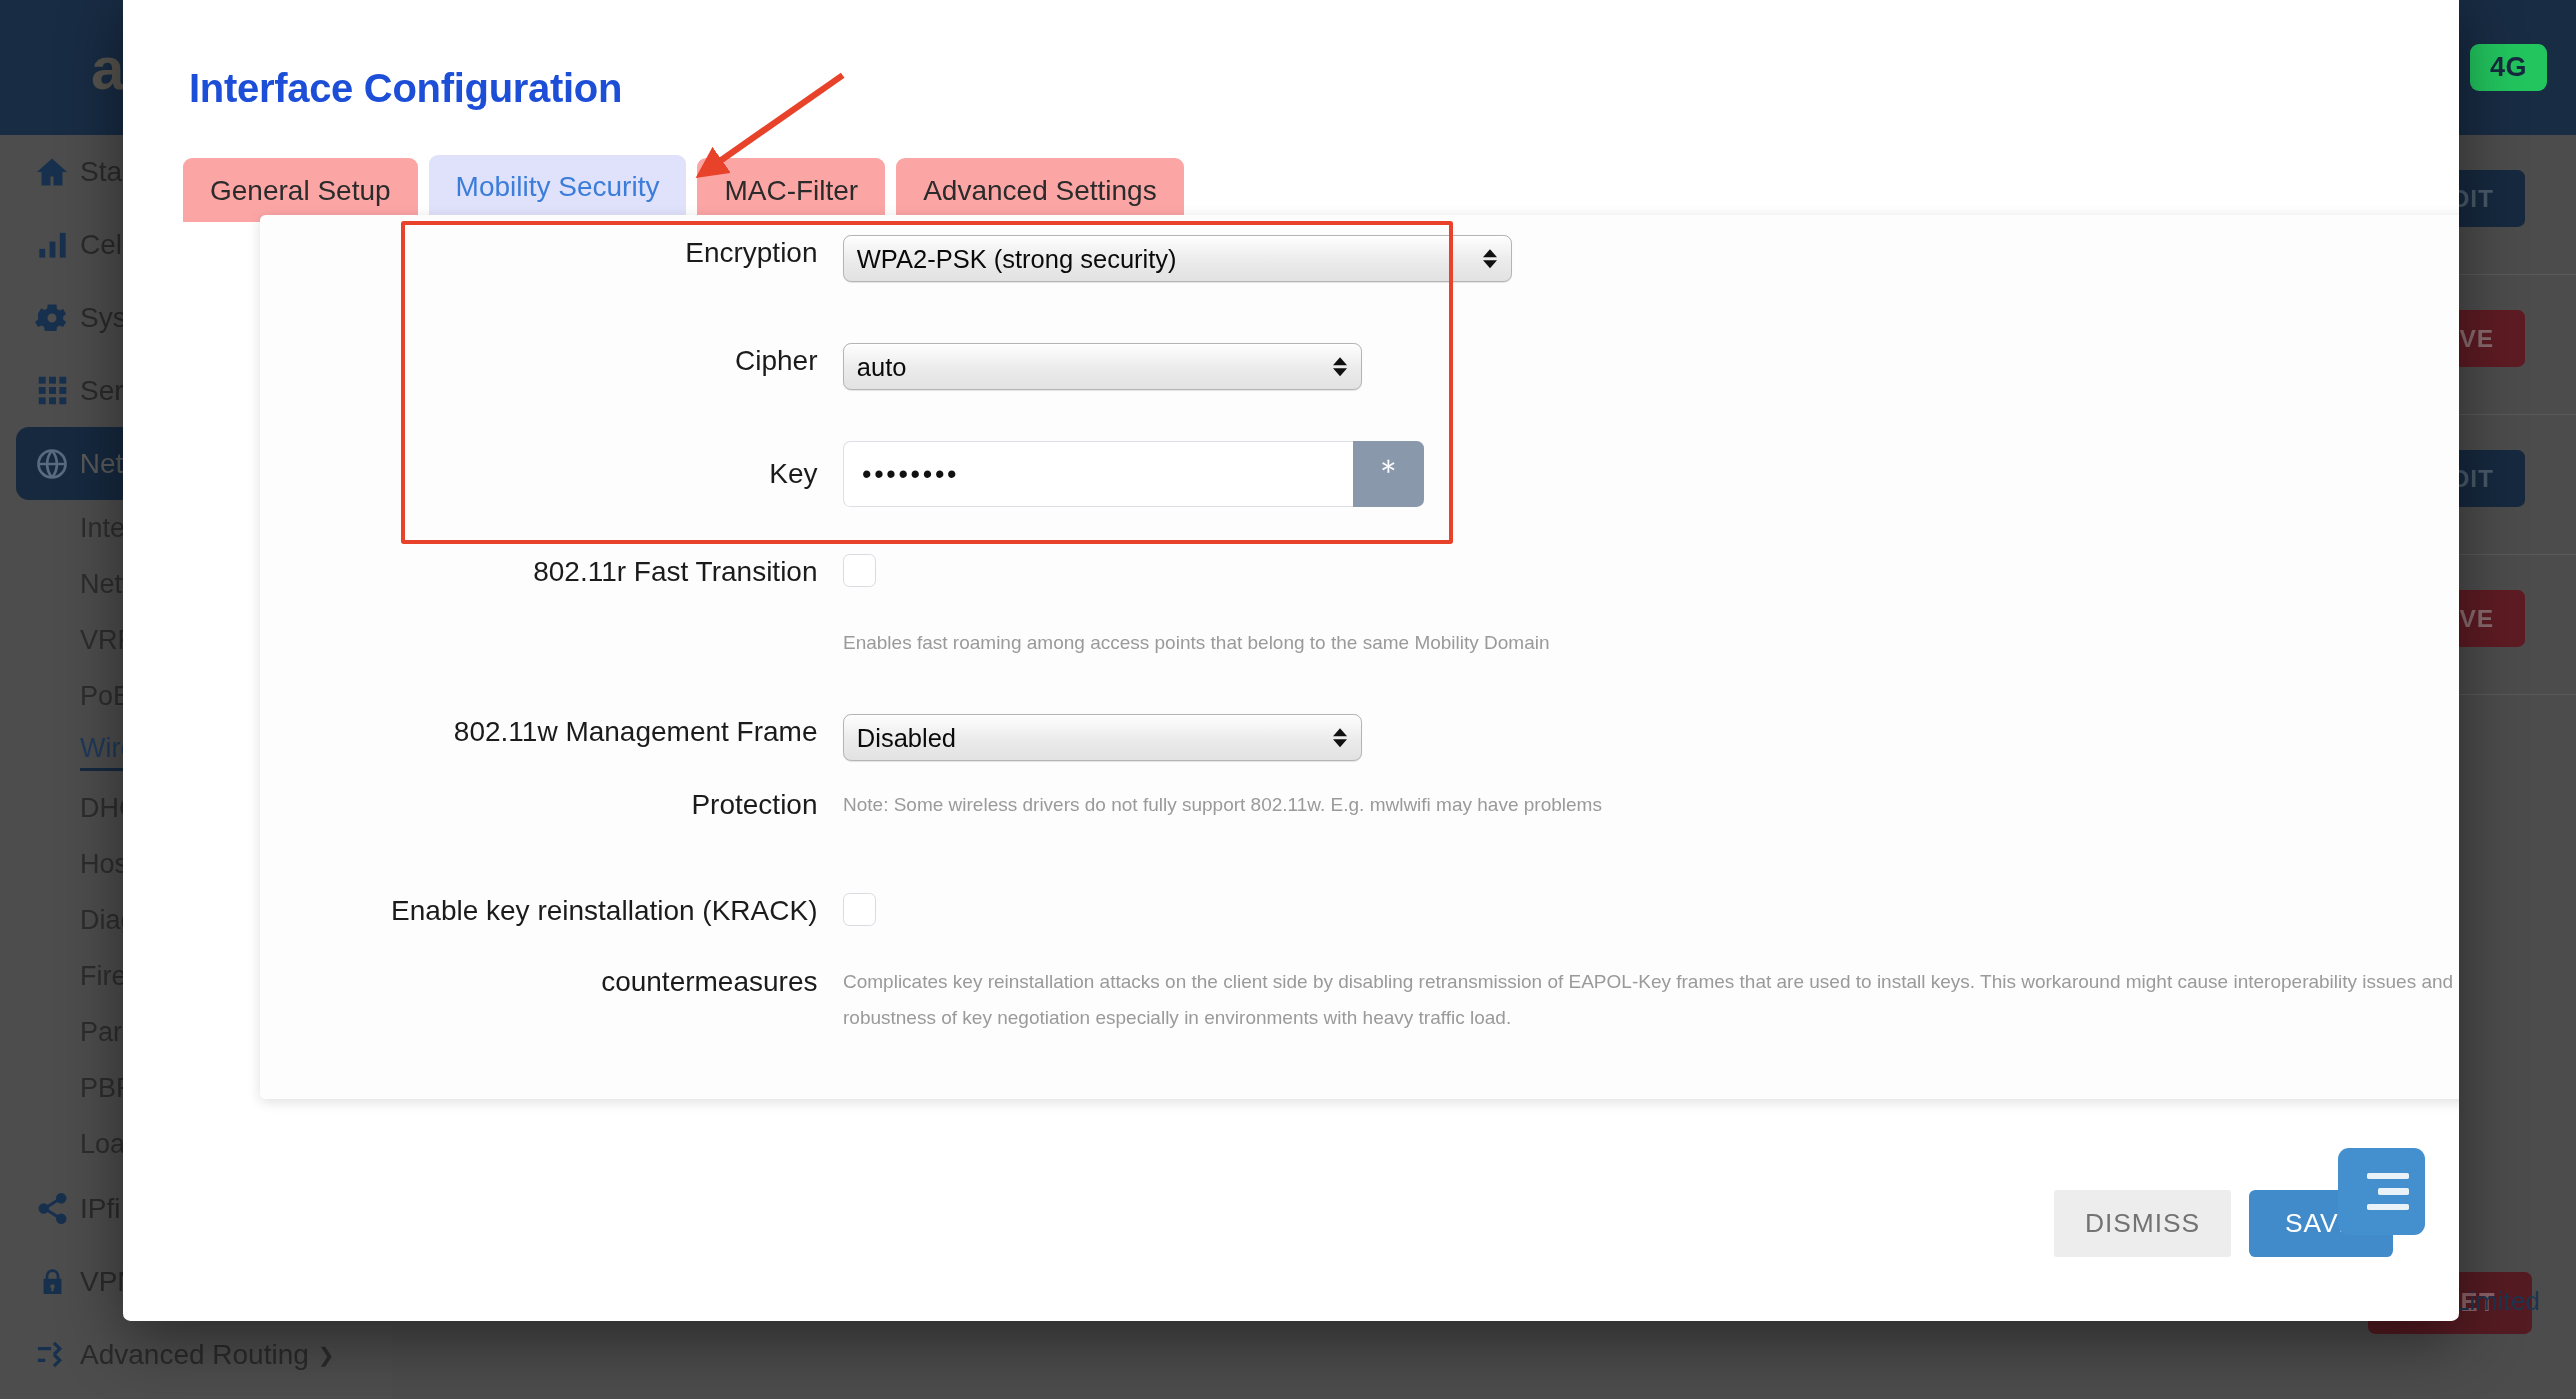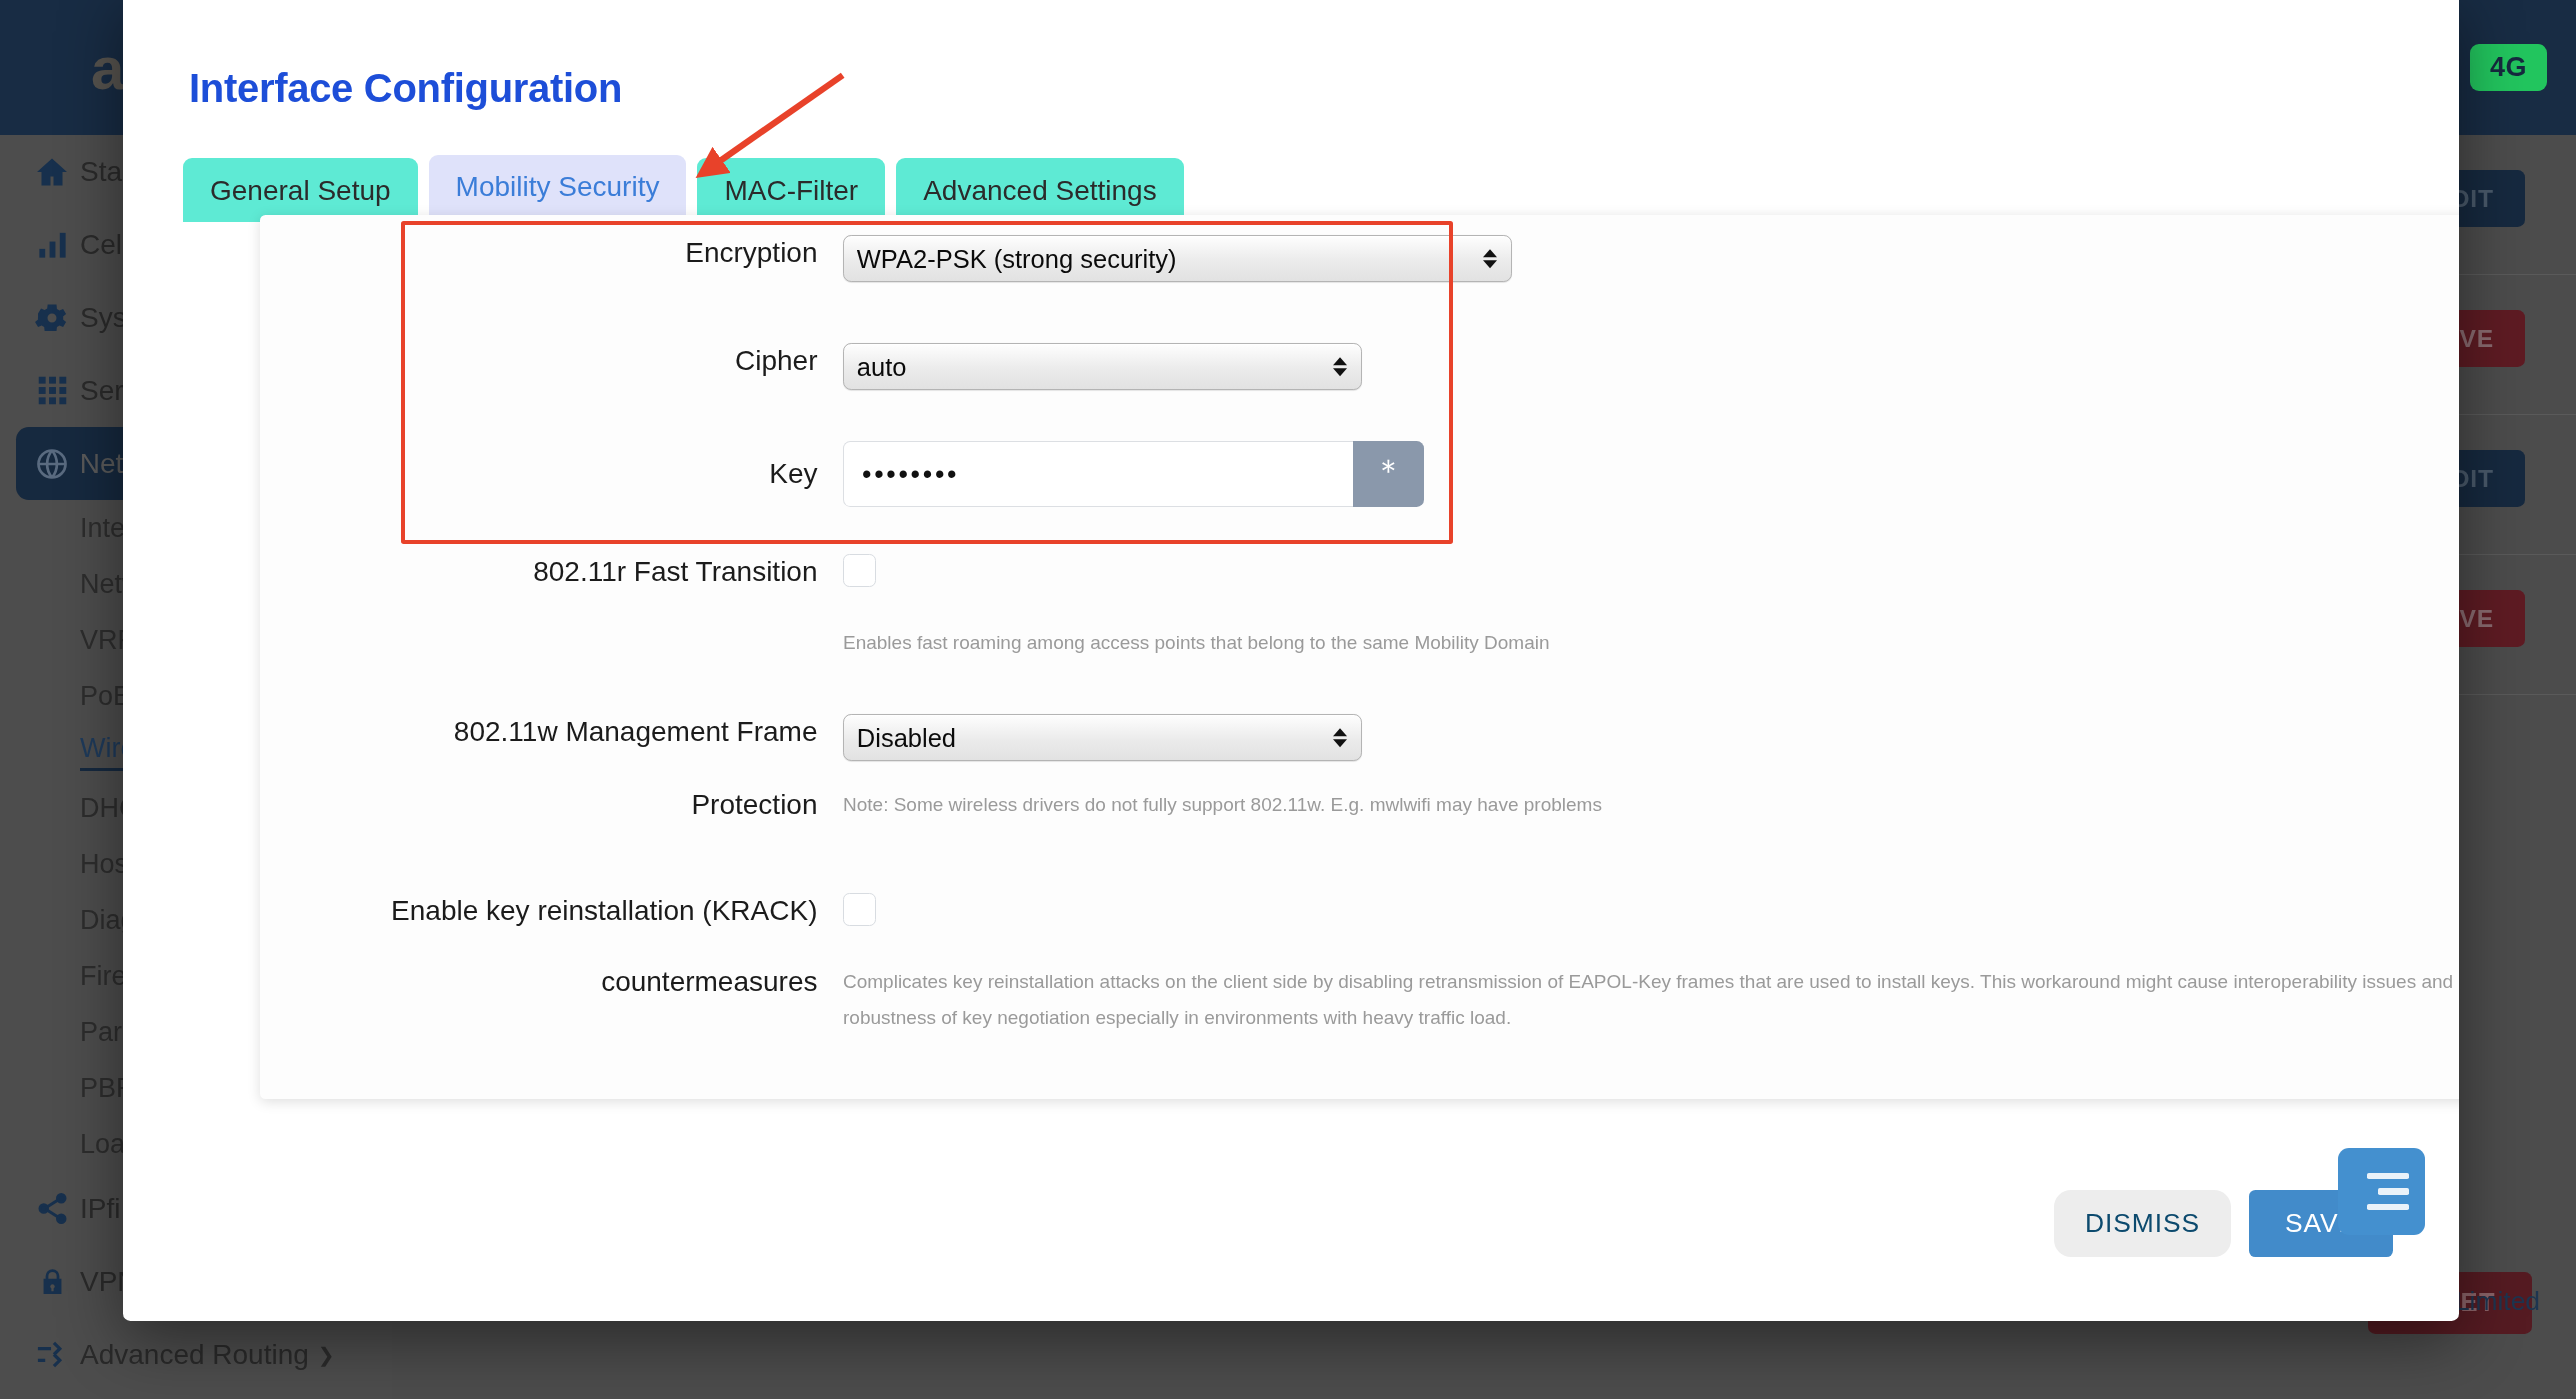--- a/index.html
+++ b/index.html
@@ -102,21 +102,21 @@
     color: #1d4ed8;
     letter-spacing: -0.3px;
   }
 
   
   #tabstrip {
     position: absolute; left: 60px; top: 164px;
     display: flex; align-items: flex-end; gap: 11px;
   }
   .tab {
-    background: #5eead4; color: #2b2b2b;
+    background: #fca5a5; color: #2b2b2b;
     font-size: 28px;
     padding: 16.4px 27px 15.5px 27px;
     border-radius: 9px 9px 0 0;
     white-space: nowrap;
     position: relative;
   }
   .tab.active {
     background: #dfe2fa; color: #3b7dd8;
     border-bottom: 6.4px solid #2f7cc4;
     padding-bottom: 12.8px;
@@ -220,22 +220,22 @@
     width: 182px; height: 118px;
     pointer-events: none; z-index: 41;
   }
 
   
   #modal-actions {
     position: absolute; right: 66px; bottom: 64px;
     display: flex; align-items: center; gap: 18px;
   }
   #btn-dismiss {
-    background: #ededed; color: #0c4a6e;
-    border: none; border-radius: 17px;
+    background: #ededed; color: #737373;
+    border: none; border-radius: 3px;
     font-family: "Liberation Sans", sans-serif;
     font-size: 26.4px; letter-spacing: 0.9px;
     padding: 18px 31px; cursor: pointer; margin-left: 16px;
   }
   #btn-save {
     background: #428bca; color: #fff;
     border: none; border-radius: 6.4px;
     font-family: "Liberation Sans", sans-serif;
     font-size: 26.4px; letter-spacing: 0.9px;
     padding: 18px 36px; cursor: pointer;

